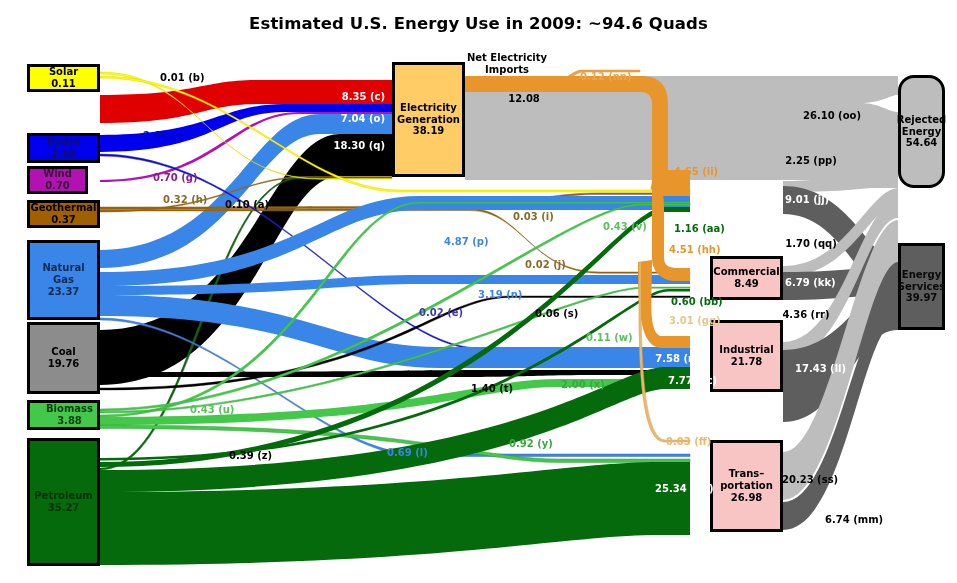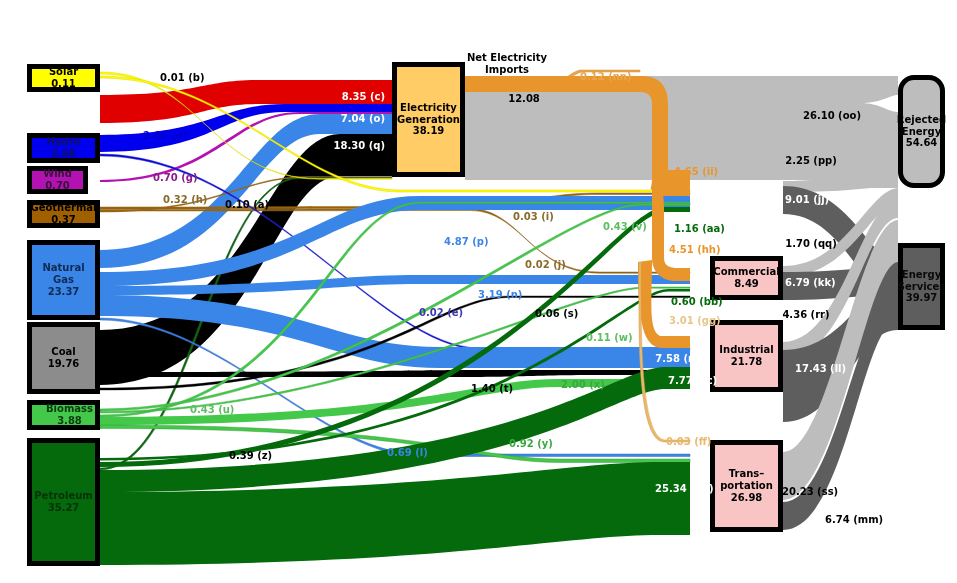--- a/index.html
+++ b/index.html
@@ -2,33 +2,34 @@
 <html><head>
 <meta charset="utf-8">
 <style>
   html,body{margin:0;padding:0;background:#ffffff;}
   body{width:957px;height:583px;overflow:hidden;
        font-family:"DejaVu Sans","Liberation Sans",sans-serif;}
   #root{position:relative;width:957px;height:583px;background:#fff;}
   #title{position:absolute;left:0;top:14px;width:957px;text-align:center;
          font-size:16.5px;font-weight:bold;color:#000;letter-spacing:.1px;}
   svg{position:absolute;left:0;top:0;width:957px;height:583px;}
-  .nodebox{position:absolute;box-sizing:border-box;border:5px solid #000000;
+  .nodebox{position:absolute;box-sizing:border-box;border:3px solid #000000;
            display:flex;align-items:center;justify-content:center;text-align:center;
            font-size:10px;font-weight:bold;line-height:1.18;color:#000;}
   .lbl{position:absolute;font-size:10px;font-weight:bold;white-space:nowrap;}
   .lbl.c{transform:translateX(-50%);}
   .imp{position:absolute;font-size:10px;font-weight:bold;color:#000;text-align:center;
        line-height:1.2;transform:translateX(-50%);}
 </style>
 </head>
 <body>
 
 <div id="root">
 
+  <div id="title">Estimated U.S. Energy Use in 2009: ~94.6 Quads</div>
 
   <svg viewBox="0 0 957 583">
     <defs></defs>
 
     <g>
 
       <path d="M100,95 C200,95 200,80 260,80 L392,80 L392,104 L260,104 C200,104 200,123 100,123 Z" fill="#e00000"></path>
 
       <path d="M100,135 C210,135 220,104 285,104 L392,104 L392,112 L285,112 C220,112 215,152 100,152 Z" fill="#0000ee"></path>
 
@@ -218,18 +219,18 @@
       <div class="lbl" style="top: 353px; color: rgb(255, 255, 255); left: auto; right: 254px;">7.58 (m)</div>
       <div class="lbl" style="top: 363px; color: rgb(255, 255, 255); left: 795px;">17.43 (ll)</div>
       <div class="lbl" style="top: 375px; color: rgb(255, 255, 255); left: 668px;">7.77 (cc)</div>
       <div class="lbl" style="top: 383px; color: rgb(0, 0, 0); left: 471px;">1.40 (t)</div>
       <div class="lbl" style="top: 379px; color: rgb(58, 170, 62); left: 561px;">2.00 (x)</div>
       <div class="lbl" style="top: 404px; color: rgb(92, 191, 96); left: 190px;">0.43 (u)</div>
       <div class="lbl" style="top: 450px; color: rgb(0, 0, 0); left: 229px;">0.39 (z)</div>
       <div class="lbl" style="top: 447px; color: rgb(58, 134, 232); left: 387px;">0.69 (l)</div>
       <div class="lbl" style="top: 438px; color: rgb(58, 170, 62); left: 509px;">0.92 (y)</div>
       <div class="lbl" style="top: 436px; color: rgb(232, 185, 108); left: 666px;">0.03 (ff)</div>
-      <div class="lbl" style="top: 474px; color: rgb(0, 0, 0); left: 782px; margin-top: 12px;">20.23 (ss)</div>
+      <div class="lbl" style="top: 474px; color: rgb(0, 0, 0); left: 782px;">20.23 (ss)</div>
       <div class="lbl" style="top: 483px; color: rgb(255, 255, 255); left: 655px;">25.34 (dd)</div>
       <div class="lbl" style="top: 514px; color: rgb(0, 0, 0); left: 785px; margin-left: 40px;">6.74 (mm)</div>
     </div>
 
 </div>
 
 </body></html>

